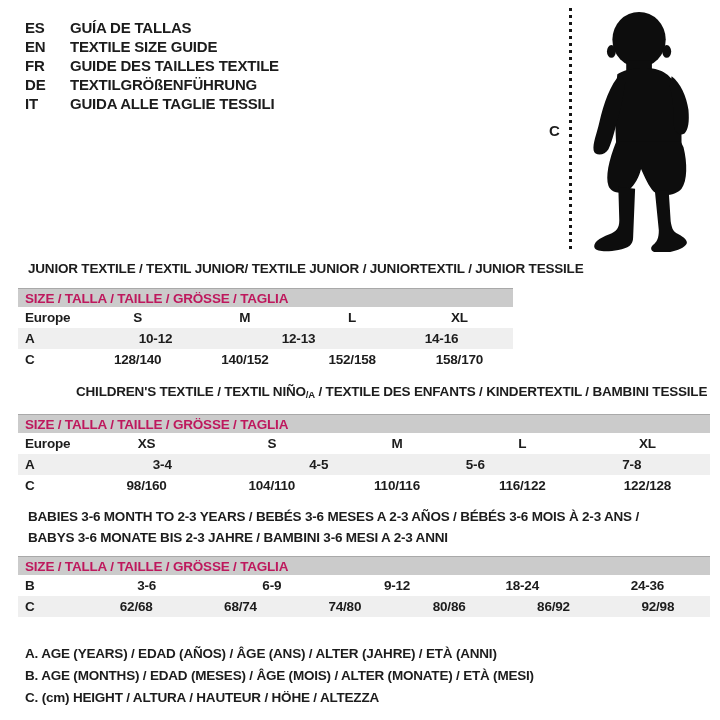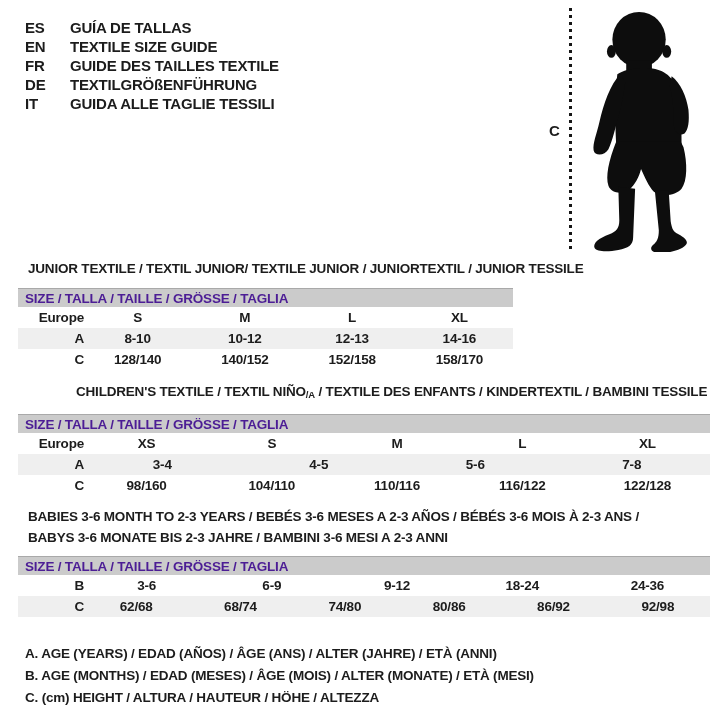--- a/index.html
+++ b/index.html
@@ -26,25 +26,25 @@
   .silhouette{left:583px;top:5px;}
 
   
   .sec-title{font-size:13.5px;white-space:nowrap;}
   .title-sub{font-size:9.5px;vertical-align:-2px;}
 
   
   .size-table{left:18px;}
   .st-header{
     height:19px;line-height:19px;background:#cbcbcb;border-top:1px solid #a9a9a9;
-    color:#4c1d95;font-size:13.5px;padding-left:7px;box-sizing:border-box;
+    color:#be185d;font-size:13.5px;padding-left:7px;box-sizing:border-box;
   }
   .st-row{display:flex;height:21px;line-height:21px;font-size:13.5px;}
   .st-row.alt{background:#efefef;}
-  .st-label{width:66px;padding-left:7px;box-sizing:border-box;text-align:right;}
+  .st-label{width:66px;padding-left:7px;box-sizing:border-box;}
   .st-cell{flex:1;text-align:center;}
 
   
   .notes{left:25px;top:643px;}
   .note-line{height:22px;line-height:22px;font-size:13.5px;white-space:nowrap;}
 </style>
 </head>
 <body>
 
 <div class="abs langs">
@@ -93,21 +93,20 @@
   <div class="st-header">SIZE / TALLA / TAILLE / GRÖSSE / TAGLIA</div>
   <div class="st-row">
     <div class="st-label">Europe</div>
     <div class="st-cell">S</div>
     <div class="st-cell">M</div>
     <div class="st-cell">L</div>
     <div class="st-cell">XL</div>
   </div>
   <div class="st-row alt">
     <div class="st-label">A</div>
-    <div class="st-cell">8-10</div>
     <div class="st-cell">10-12</div>
     <div class="st-cell">12-13</div>
     <div class="st-cell">14-16</div>
   </div>
   <div class="st-row">
     <div class="st-label">C</div>
     <div class="st-cell">128/140</div>
     <div class="st-cell">140/152</div>
     <div class="st-cell">152/158</div>
     <div class="st-cell">158/170</div>

